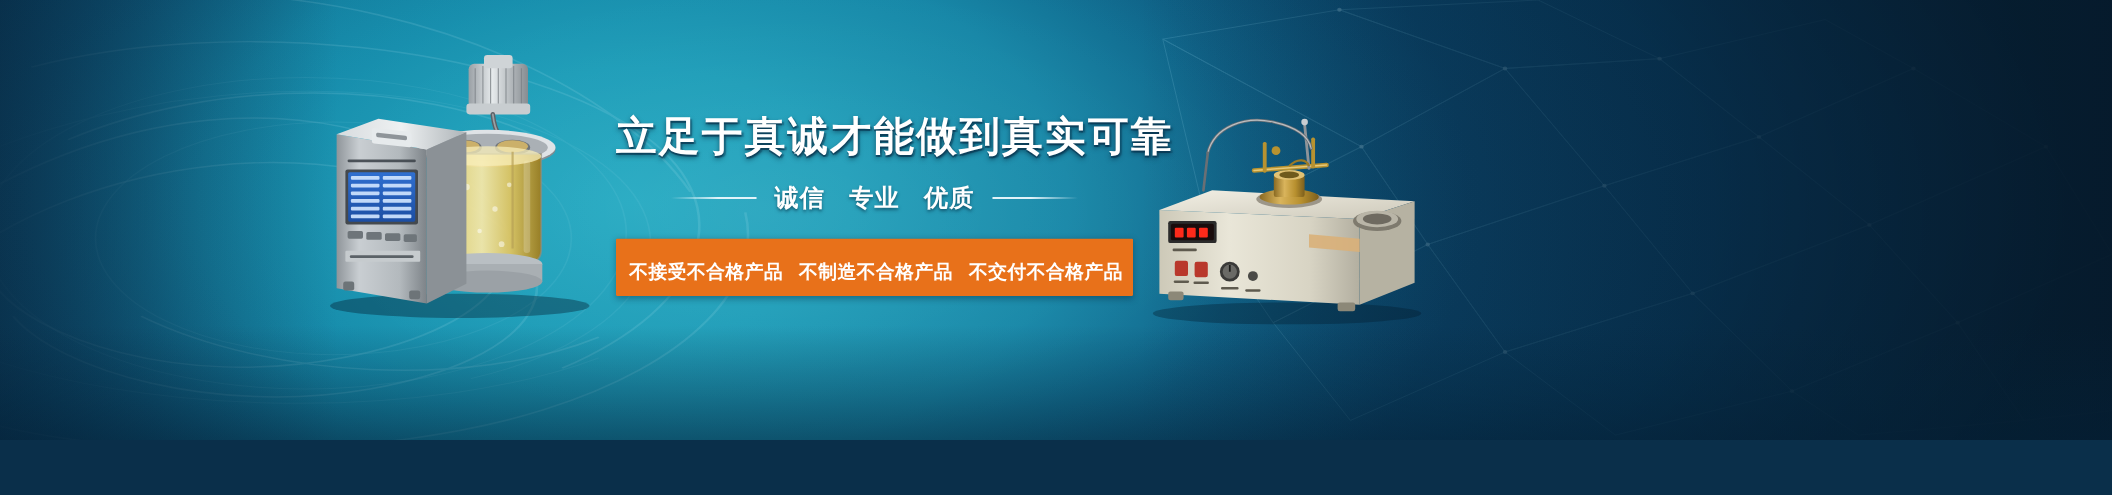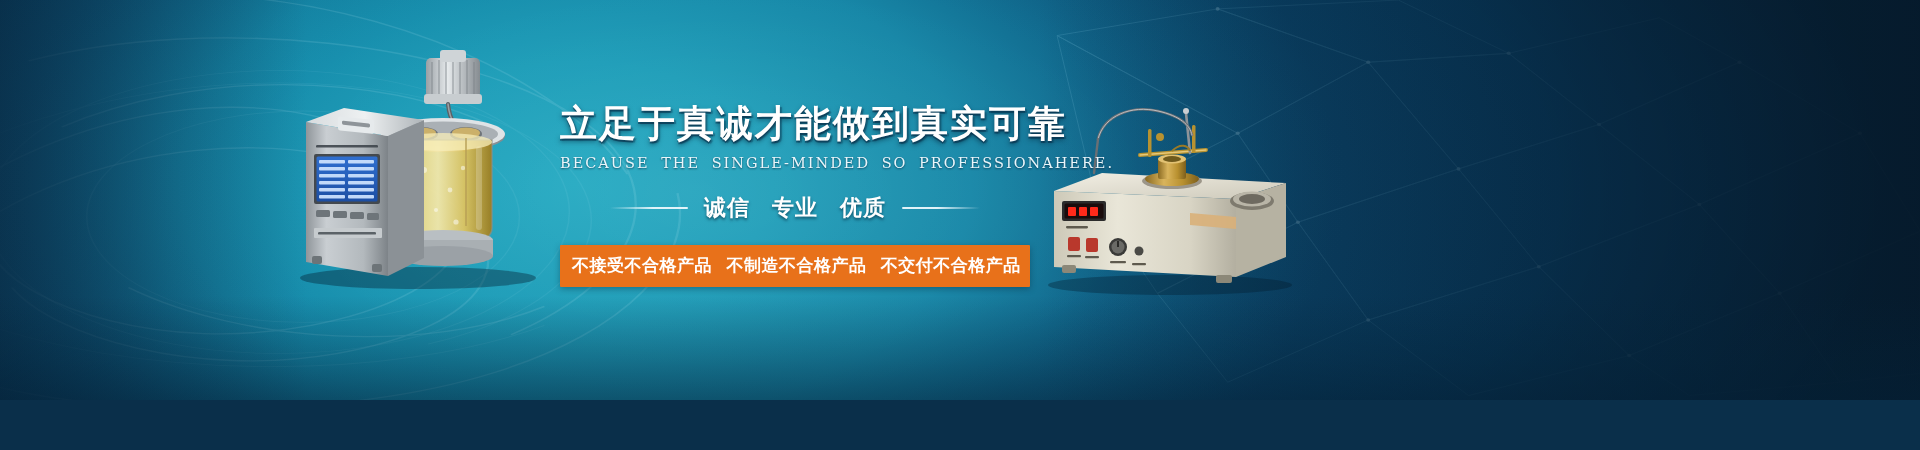--- a/index.html
+++ b/index.html
@@ -89,21 +89,21 @@
     display:flex;gap:22px;
     font-size:22px;font-weight:700;color:#ffffff;
     letter-spacing:1px;
     font-family:"DejaVu Sans","Liberation Sans",sans-serif;
     text-shadow:0 2px 3px rgba(4,36,58,.6);
     text-align:right;
   }
   .slogan-bar{
     margin-top:22px;
     background:#e8711a;
-    padding:9px 12px 10px;
+    padding:19px 12px 10px;
     border-radius:1px;
     box-shadow:0 2px 6px rgba(4,30,50,.35);
   }
   .slogan-text{
     font-size:17px;font-weight:700;color:#ffffff;
     letter-spacing:.5px;word-spacing:8px;
     font-family:"DejaVu Sans","Liberation Sans",sans-serif;
     white-space:nowrap;
   }
 
@@ -394,21 +394,20 @@
     <path d="M150,118 L196,122 L196,134 L150,130 Z" fill="#d9b079" opacity=".9"></path>
 
     <rect x="22" y="170" width="14" height="8" rx="2" fill="#8c8878"></rect>
     <rect x="176" y="180" width="16" height="8" rx="2" fill="#8c8878"></rect>
   </svg>
 
   <div class="copy">
 
     <div class="headline">立足于真诚才能做到真实可靠</div>
 
-    <div class="subline">BECAUSE THE SINGLE-MINDED SO PROFESSIONAHERE.</div>
 
     <div class="keywords">
       <span class="kw-rule"></span>
       <span class="kw-words">
         <span>诚信</span>
         <span>专业</span>
         <span>优质</span>
       </span>
       <span class="kw-rule right"></span>
     </div>

